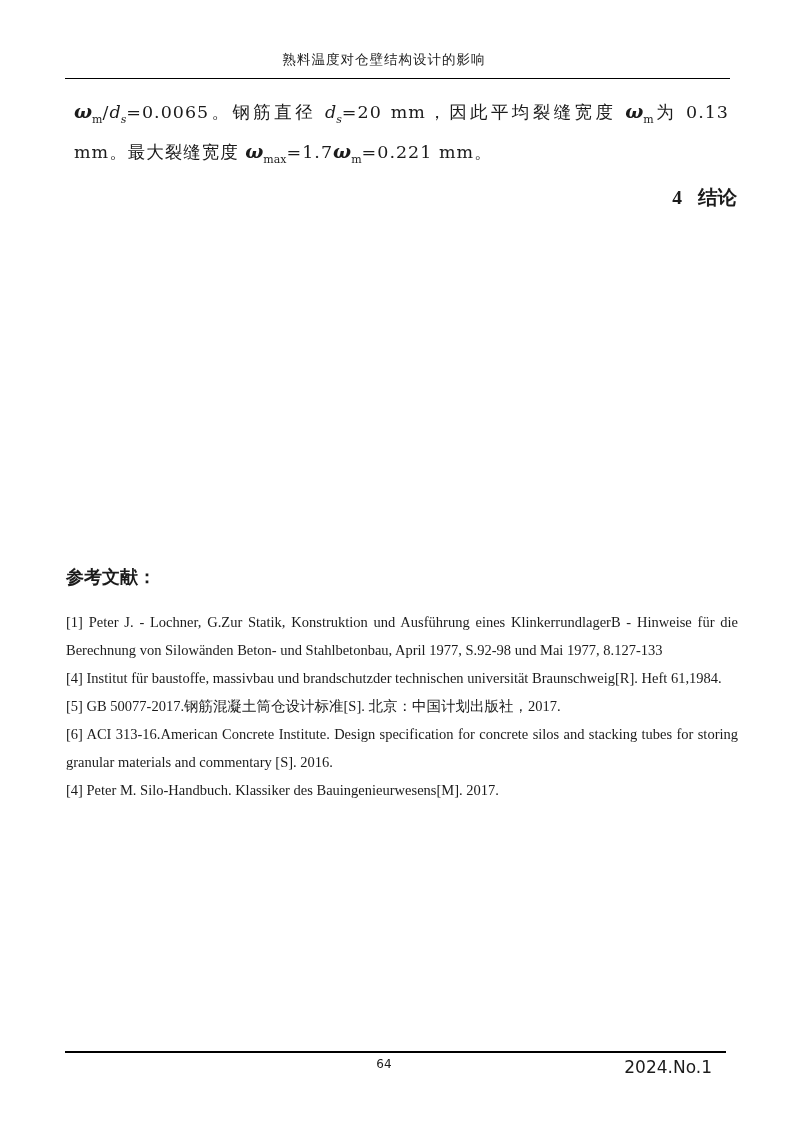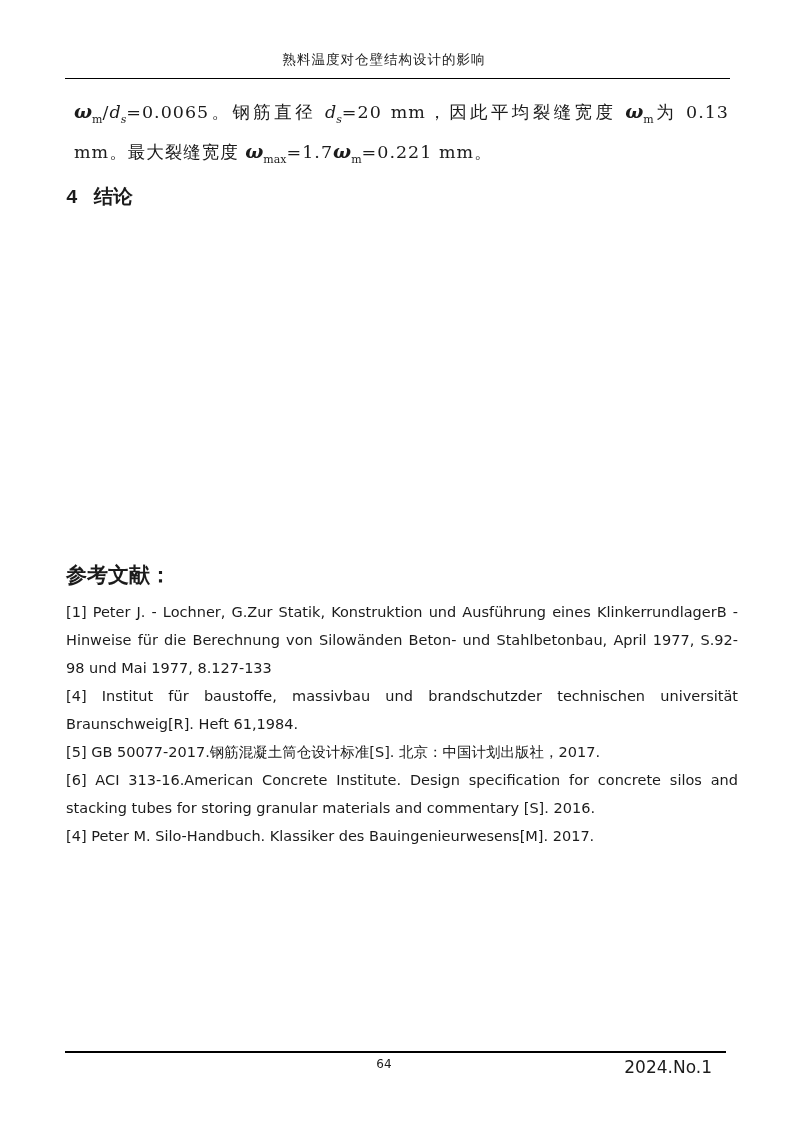--- a/index.html
+++ b/index.html
@@ -44,49 +44,48 @@
     font-style: italic;
     font-weight: bold;
     font-size: 19px;
     letter-spacing: 0;
   }
   .it { font-style: italic; letter-spacing: 0; }
   sub { font-size: 11px; letter-spacing: 0; line-height: 0; }
 
   .section-head {
     margin: 9px 0 18px 0;
-    font-family: Liberation Mono, monospace;
+    font-family: Liberation Serif, serif;
     font-size: 19.5px;
     font-weight: bold;
     line-height: 34px;
     letter-spacing: 0;
-    text-align: left;
+    text-align: right;
   }
   .section-head .num { margin-right: 16px; }
 
   .p-conclusion { text-indent: 2em; }
 
   
   .refs {
     position: absolute;
     top: 564px; left: 66px;
     width: 672px;
     font-family: "DejaVu Sans", "Liberation Sans", sans-serif;
     font-size: 14.5px;
     line-height: 28px;
     text-align: justify;
   }
   .refs-heading {
     font-weight: bold;
-    font-size: 21px;
+    font-size: 18px;
     line-height: 26px;
-    margin-bottom: 8px;
-    font-family: Liberation Mono, monospace;
+    margin-bottom: 18px;
   }
-  .ref-item { margin: 0; }
+  .ref-item { margin: 0; font-family: Liberation Serif, serif; }
 
   
   .footer-rule {
     position: absolute;
     top: 1051px; left: 65px;
     width: 661px;
     border-top: 2.5px solid #000000;
   }
   .footer-page {
     position: absolute;

